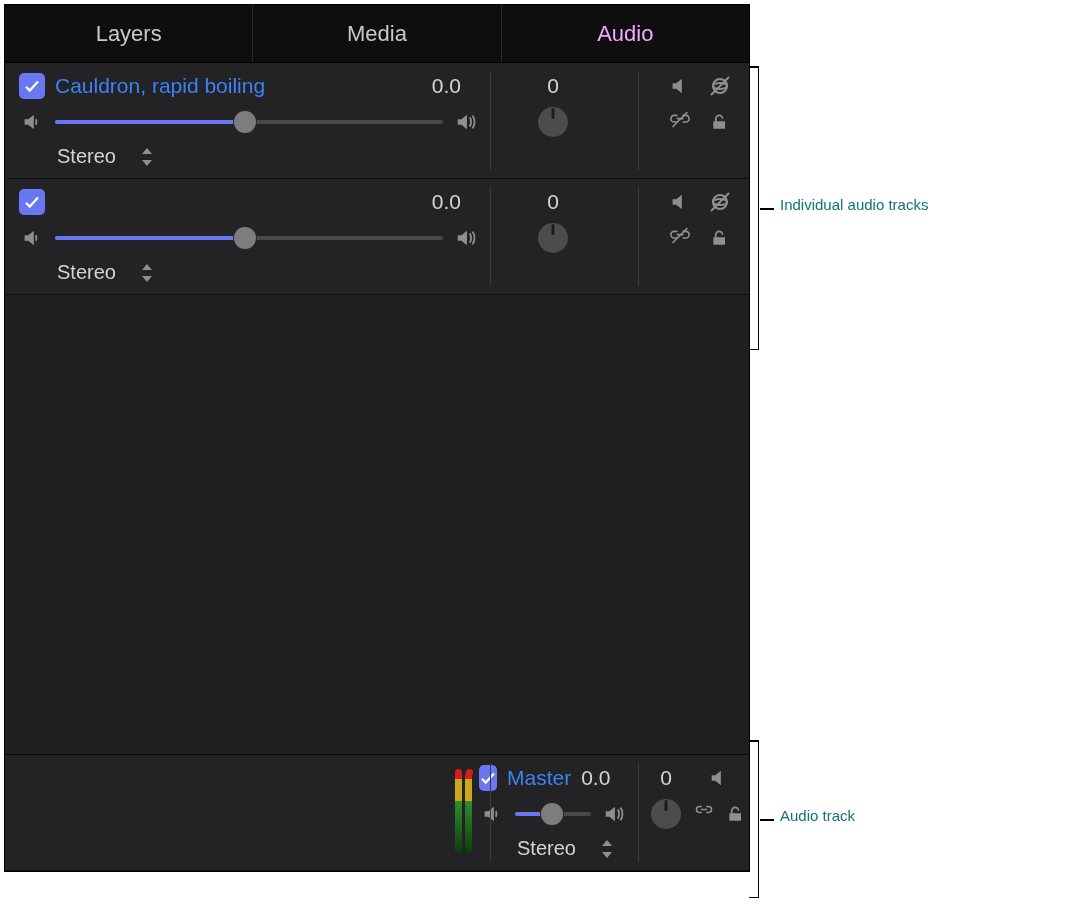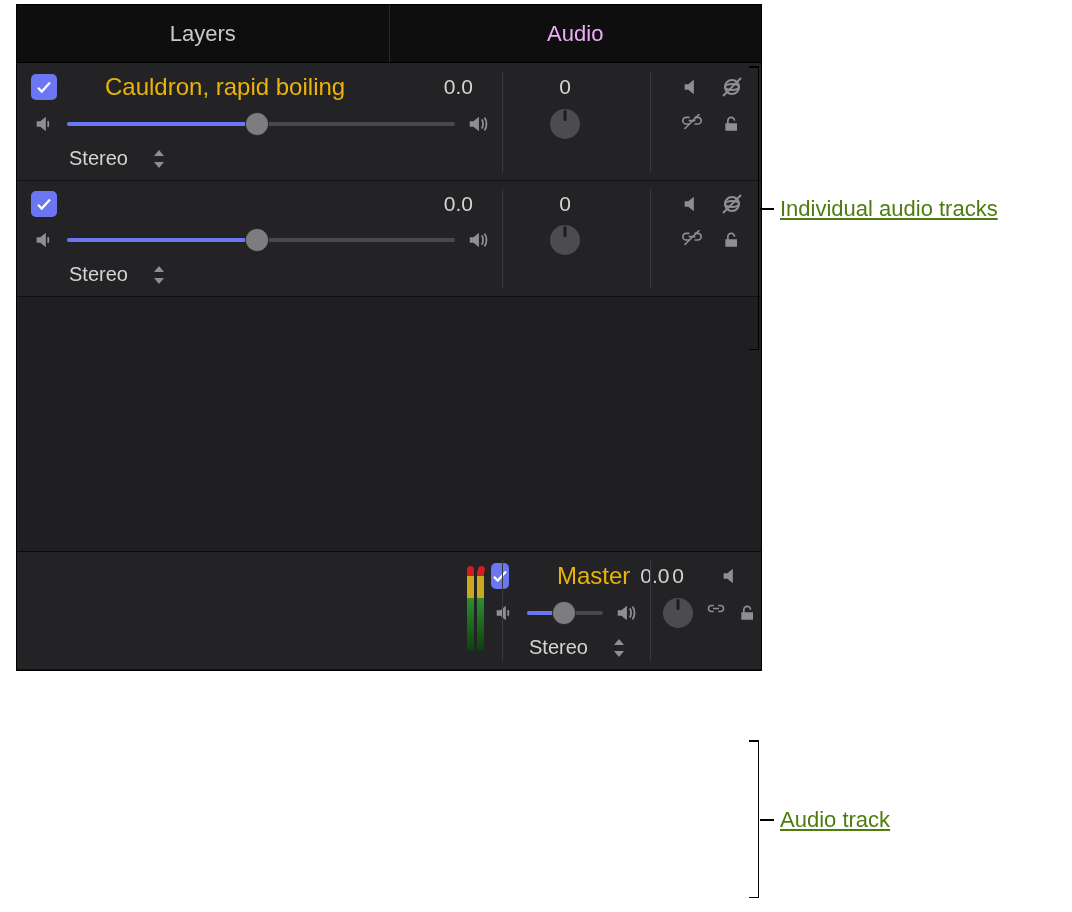--- a/index.html
+++ b/index.html
@@ -6,22 +6,22 @@
   body {
     font-family: -apple-system, "Helvetica Neue", Arial, sans-serif;
     background: #fff;
     width: 1072px;
     height: 912px;
     position: relative;
     font-size: 21px;
   }
   .panel {
     position: absolute;
-    left: 16px; top: 4px;
-    width: 746px; height: 667px;
+    left: 4px; top: 4px;
+    width: 746px; height: 868px;
     background: #1f1f21;
     border: 1px solid #000;
     display: flex;
     flex-direction: column;
   }
   .tabs {
     display: flex;
     height: 58px;
     background: #0e0e0f;
     border-bottom: 1px solid #000;
@@ -62,21 +62,21 @@
     width:1px; background:#3a3a3d;
   }
   .row1L { display:flex; align-items:center; gap:10px; }
   .row1L .vval { margin-left:auto; padding-right:18px; color:#d4d4d4; font-size:21px;}
   .chk {
     width:26px; height:26px; border-radius:5px;
     background:#6b76f3; display:flex; align-items:center; justify-content:center;
     cursor:pointer;
   }
   .chk svg { width:18px; height:18px; stroke:#fff; stroke-width:3; fill:none; }
-  .tname { color:#eab308; font-size:24px;margin-left:38px; }
+  .tname { color:#3b82f6; font-size:21px; }
   .panC { display:flex; align-items:center; justify-content:center; color:#d4d4d4; font-size:21px;}
   .iconcell { display:flex; align-items:center; justify-content:flex-end; gap:14px; padding-right:4px;}
   .iconcell .ic { width:26px; height:24px; display:flex; align-items:center; justify-content:center; color:#8f8f92; cursor:pointer;}
   .row2L { display:flex; align-items:center; gap:10px; }
   .spk { width:26px; height:24px; color:#8f8f92; display:flex; align-items:center; justify-content:center;}
   .slider { flex:1; height:24px; display:flex; align-items:center; position:relative;}
   .slider .bar { height:4px; width:100%; background:#49494c; border-radius:2px; position:relative;}
   .slider .fill { position:absolute; left:0; top:0; height:4px; background:#6b76f3; border-radius:2px;}
   .slider .thumb { position:absolute; top:50%; width:22px; height:22px; border-radius:50%; background:#7d7d80; transform:translate(-50%,-50%); box-shadow:0 0 0 1px #2b2b2e;}
   .panknob { display:flex; align-items:center; justify-content:center;}
@@ -94,34 +94,35 @@
     display:flex; gap:3px; align-items:flex-end;
   }
   .meter .mbar { width:7px; height:100%; border-radius:2px;
     background: linear-gradient(to bottom, #d31e1e 0%, #d31e1e 8%, #c9a81d 8%, #c9a81d 35%, #2e8f2e 35%, #0f3d0f 100%);
   }
   .meter .dot { position:absolute; width:7px; height:7px; border-radius:50%; background:#d31e1e; top:-4px;}
   .meter .dot.d1{ left:0;} .meter .dot.d2{ right:0;}
   .track.master { grid-template-columns: 1fr 148px 78px 32px; }
   .track.master::after { right:110px; }
   .annot {
-    position:absolute; color:#4d7c0f; font-size:22px;text-decoration:underline;
+    position:absolute; color:#0f766e; font-size:15px;
   }
   .bracket { position:absolute; border-right:1.5px solid #000;}
   .bracket .cap { position:absolute; right:-1px; width:10px; height:1.5px; background:#000;}
   .leader { position:absolute; height:1.5px; background:#000;}
   svg { display:block; }
 </style>
 </head>
 <body>
 
 <div class="panel">
 
   <div class="tabs">
     <div class="tab">Layers</div>
+    <div class="tab">Media</div>
     <div class="tab active">Audio</div>
   </div>
 
   <div class="tracks">
 
     <div class="track">
       <div class="row1L">
         <div class="chk">
           <svg viewBox="0 0 24 24">
               <polyline points="4 13 9 18 20 6"></polyline>

